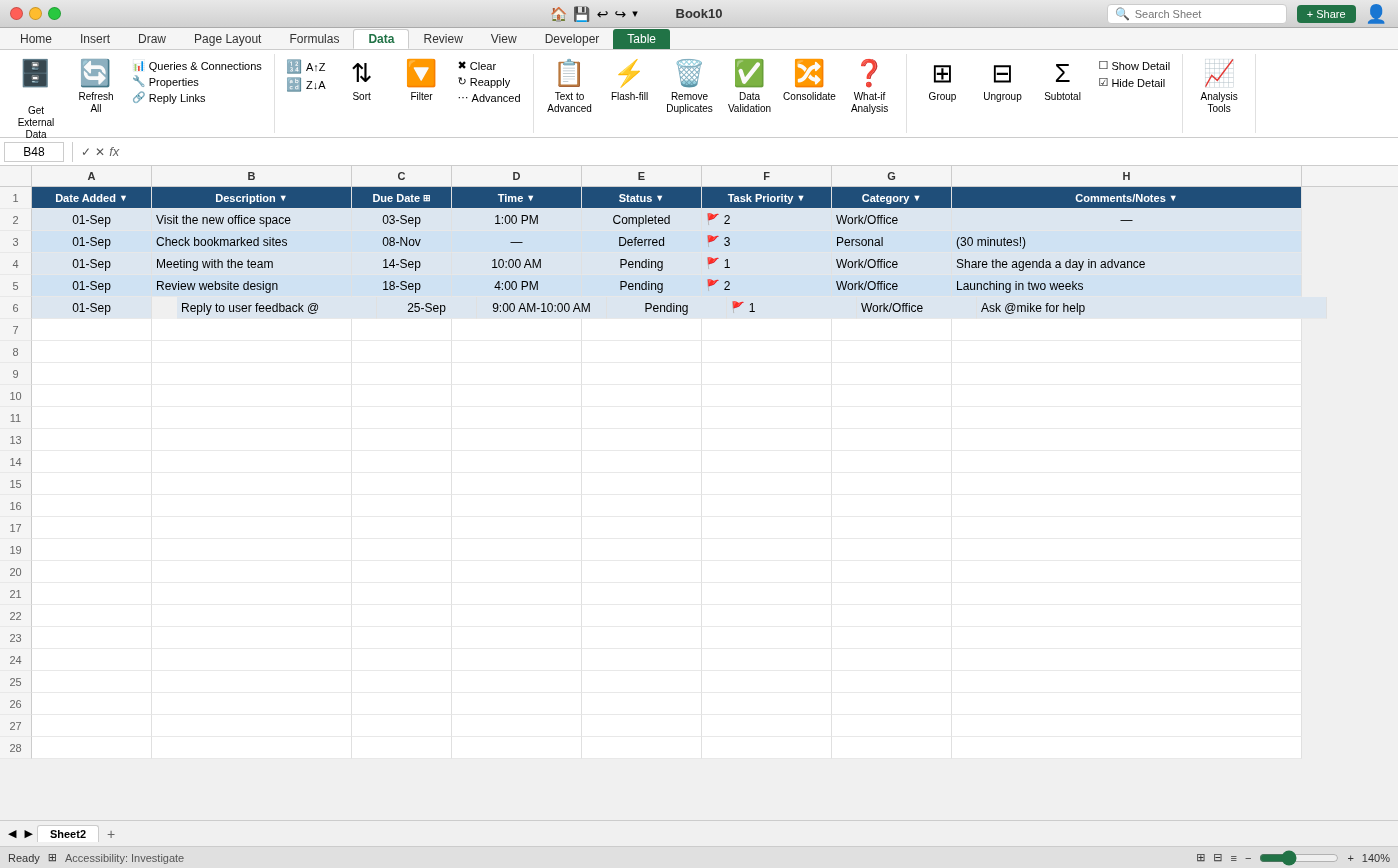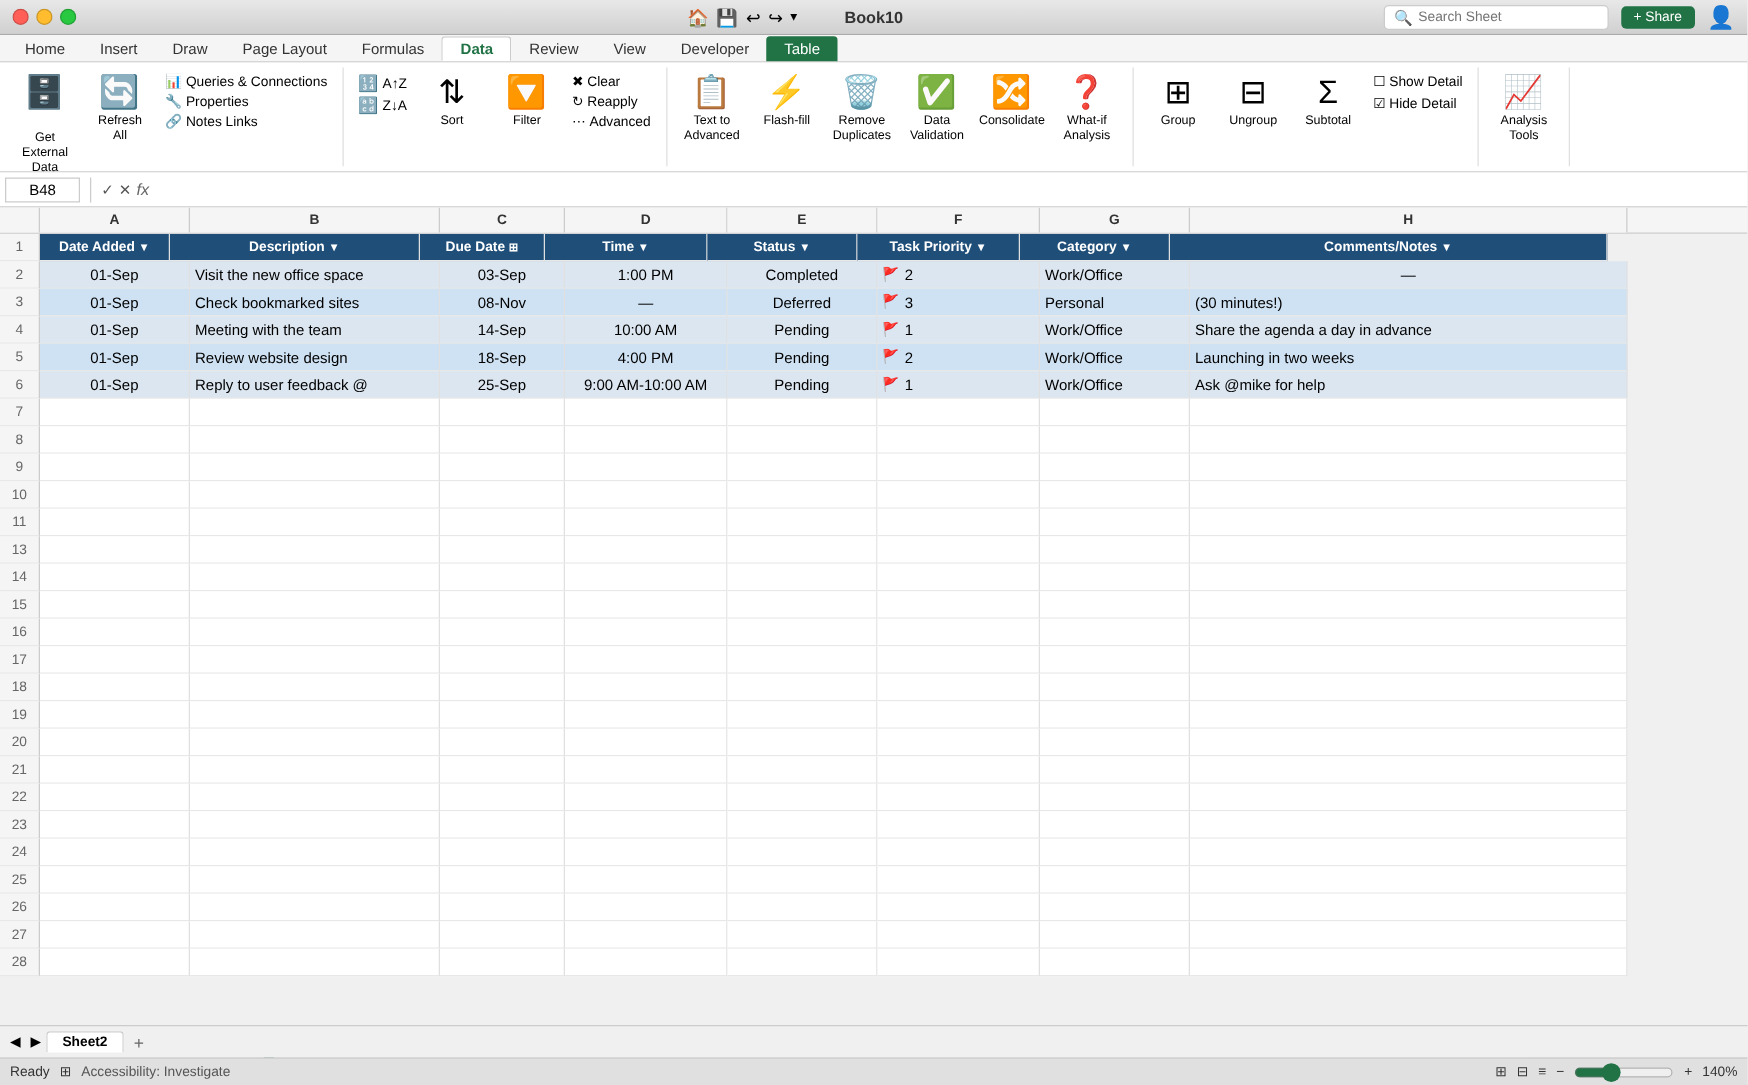--- a/index.html
+++ b/index.html
@@ -332,21 +332,21 @@
         <div class="ribbon-btn-small">
           <span>📊</span>
           <span>Queries &amp; Connections</span>
         </div>
         <div class="ribbon-btn-small">
           <span>🔧</span>
           <span>Properties</span>
         </div>
         <div class="ribbon-btn-small">
           <span>🔗</span>
-          <span>Notes Links</span>
+          <span>Reply Links</span>
         </div>
       </div>
     </div>
     <div class="ribbon-group-label"></div>
   </div>
 
   <div class="ribbon-group">
     <div class="ribbon-group-inner" style="align-items:flex-start;">
       <div class="ribbon-col" style="padding-top:4px;gap:1px;">
         <div class="ribbon-btn-small">
@@ -479,21 +479,21 @@
         <div class="col-header" style="width:100px;">C</div>
         <div class="col-header" style="width:130px;">D</div>
         <div class="col-header" style="width:120px;">E</div>
         <div class="col-header" style="width:130px;">F</div>
         <div class="col-header" style="width:120px;">G</div>
         <div class="col-header" style="width:350px;">H</div>
       </div>
 
       <div class="spreadsheet-row">
         <div class="row-num">1</div>
-        <div class="cell table-header" style="width:104px;">
+        <div class="cell table-header" style="width:120px;">
           <span>Date Added</span>
           <span class="filter-arrow">▼</span>
         </div>
         <div class="cell table-header" style="width:200px;">
           <span>Description</span>
           <span class="filter-arrow">▼</span>
         </div>
         <div class="cell table-header" style="width:100px;">
           <span>Due Date</span>
           <span class="filter-arrow">⊞</span>
@@ -576,21 +576,21 @@
           <span class="flag-icon">🚩</span>
           <span>2</span>
         </div>
         <div class="cell table-data alt" style="width:120px;">Work/Office</div>
         <div class="cell table-data alt" style="width:350px;">Launching in two weeks</div>
       </div>
 
       <div class="spreadsheet-row">
         <div class="row-num">6</div>
         <div class="cell table-data" style="width:120px;justify-content:center;">01-Sep</div>
-        <div class="cell table-data" style="width:200px;">Reply to user feedback @</div>
+        <div class="cell table-data" style="width:200px;margin-left:25px;">Reply to user feedback @</div>
         <div class="cell table-data" style="width:100px;justify-content:center;">25-Sep</div>
         <div class="cell table-data" style="width:130px;justify-content:center;">9:00 AM-10:00 AM</div>
         <div class="cell table-data" style="width:120px;justify-content:center;">Pending</div>
         <div class="cell table-data" style="width:130px;display:flex;gap:4px;">
           <span class="flag-icon">🚩</span>
           <span>1</span>
         </div>
         <div class="cell table-data" style="width:120px;">Work/Office</div>
         <div class="cell table-data" style="width:350px;">Ask @mike for help</div>
       </div>
@@ -690,31 +690,20 @@
             <div class="cell" style="width: 200px;"></div>
             <div class="cell" style="width: 100px;"></div>
             <div class="cell" style="width: 130px;"></div>
             <div class="cell" style="width: 120px;"></div>
             <div class="cell" style="width: 130px;"></div>
             <div class="cell" style="width: 120px;"></div>
             <div class="cell" style="width: 350px;"></div>
           </div>
           <div class="spreadsheet-row">
             <div class="row-num">17</div>
-            <div class="cell" style="width: 120px;"></div>
-            <div class="cell" style="width: 200px;"></div>
-            <div class="cell" style="width: 100px;"></div>
-            <div class="cell" style="width: 130px;"></div>
-            <div class="cell" style="width: 120px;"></div>
-            <div class="cell" style="width: 130px;"></div>
-            <div class="cell" style="width: 120px;"></div>
-            <div class="cell" style="width: 350px;"></div>
-          </div>
-          <div class="spreadsheet-row">
-            <div class="row-num">18</div>
             <div class="cell" style="width: 120px;"></div>
             <div class="cell" style="width: 200px;"></div>
             <div class="cell" style="width: 100px;"></div>
             <div class="cell" style="width: 130px;"></div>
             <div class="cell" style="width: 120px;"></div>
             <div class="cell" style="width: 130px;"></div>
             <div class="cell" style="width: 120px;"></div>
             <div class="cell" style="width: 350px;"></div>
           </div>
           <div class="spreadsheet-row">

